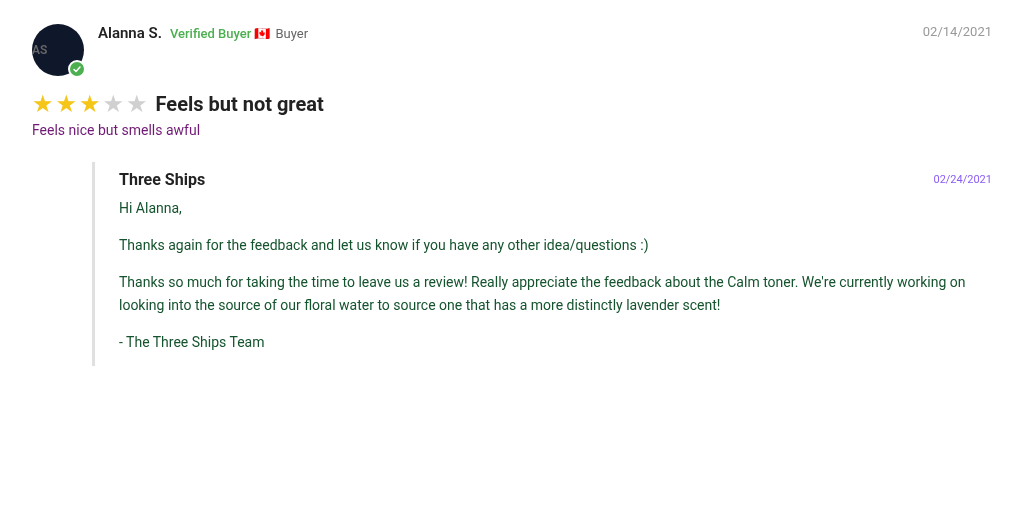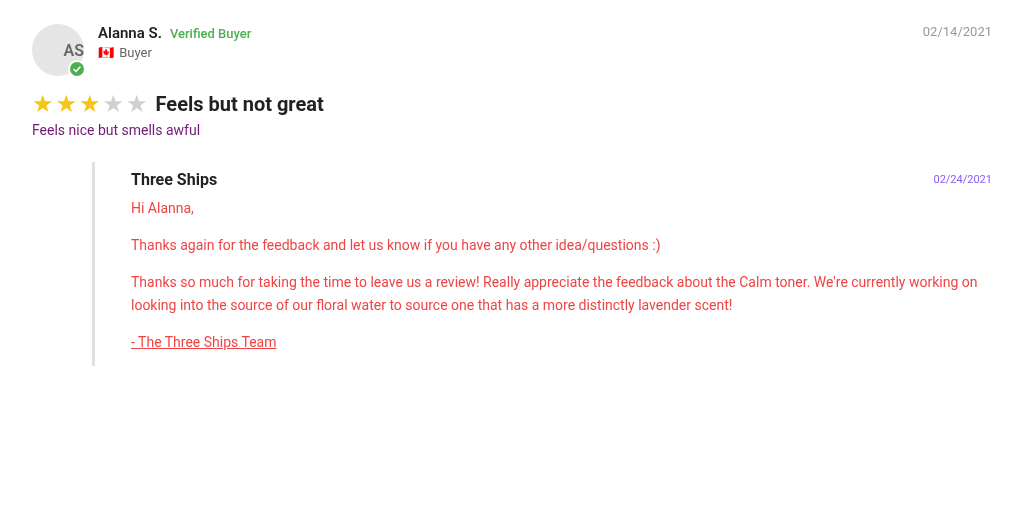--- a/index.html
+++ b/index.html
@@ -31,25 +31,25 @@
     .reviewer-left {
       display: flex;
       align-items: flex-start;
       gap: 14px;
     }
 
     .avatar {
       width: 52px;
       height: 52px;
       border-radius: 50%;
-      background-color: #e5e5e5;
-      display: flex;
-      align-items: center;
-      justify-content: flex-end;
-      font-size: 16px;
+      background-color: #0f172a;
+      display: flex;
+      align-items: center;
+      justify-content: flex-start;
+      font-size: 12px;
       font-weight: 600;
       color: #666;
       flex-shrink: 0;
       position: relative;
     }
 
     .verified-badge {
       position: absolute;
       bottom: -2px;
       right: -2px;
@@ -63,21 +63,21 @@
       border: 2px solid white;
     }
 
     .verified-badge svg {
       width: 10px;
       height: 10px;
     }
 
     .reviewer-info {
       display: flex;
-      flex-direction: column;
+      flex-direction: row;
       gap: 3px;
     }
 
     .reviewer-name-row {
       display: flex;
       align-items: center;
       gap: 8px;
     }
 
     .reviewer-name {
@@ -143,21 +143,21 @@
 
     .review-subtitle {
       font-size: 14px;
       color: #701a75;
       margin-bottom: 24px;
     }
 
     .response-container {
       margin-left: 60px;
       border-left: 3px solid #e0e0e0;
-      padding-left: 36px;
+      padding-left: 24px;
       padding-top: 8px;
       padding-bottom: 8px;
     }
 
     .response-header {
       display: flex;
       justify-content: space-between;
       align-items: center;
       margin-bottom: 8px;
     }
@@ -168,31 +168,30 @@
       color: #222;
     }
 
     .response-date {
       font-size: 11px;
       color: #8b5cf6;
     }
 
     .response-body {
       font-size: 14px;
-      color: #ef4444;
+      color: #14532d;
       line-height: 1.65;
     }
 
     .response-body p {
       margin-bottom: 14px;
     }
 
     .response-body p:last-child {
       margin-bottom: 4px;
-      text-decoration: underline;
     }
   </style>
 </head>
 <body>
 
 <div class="review-container">
 
   <div class="reviewer-header">
     <div class="reviewer-left">
 

